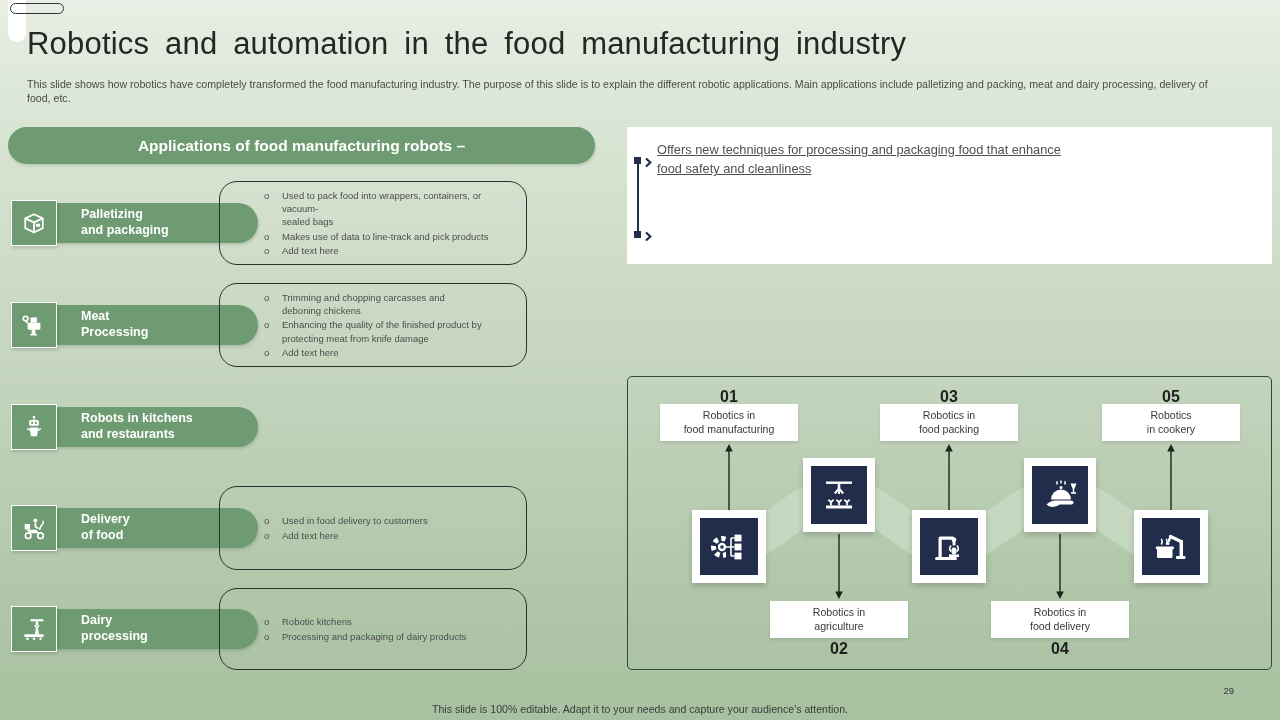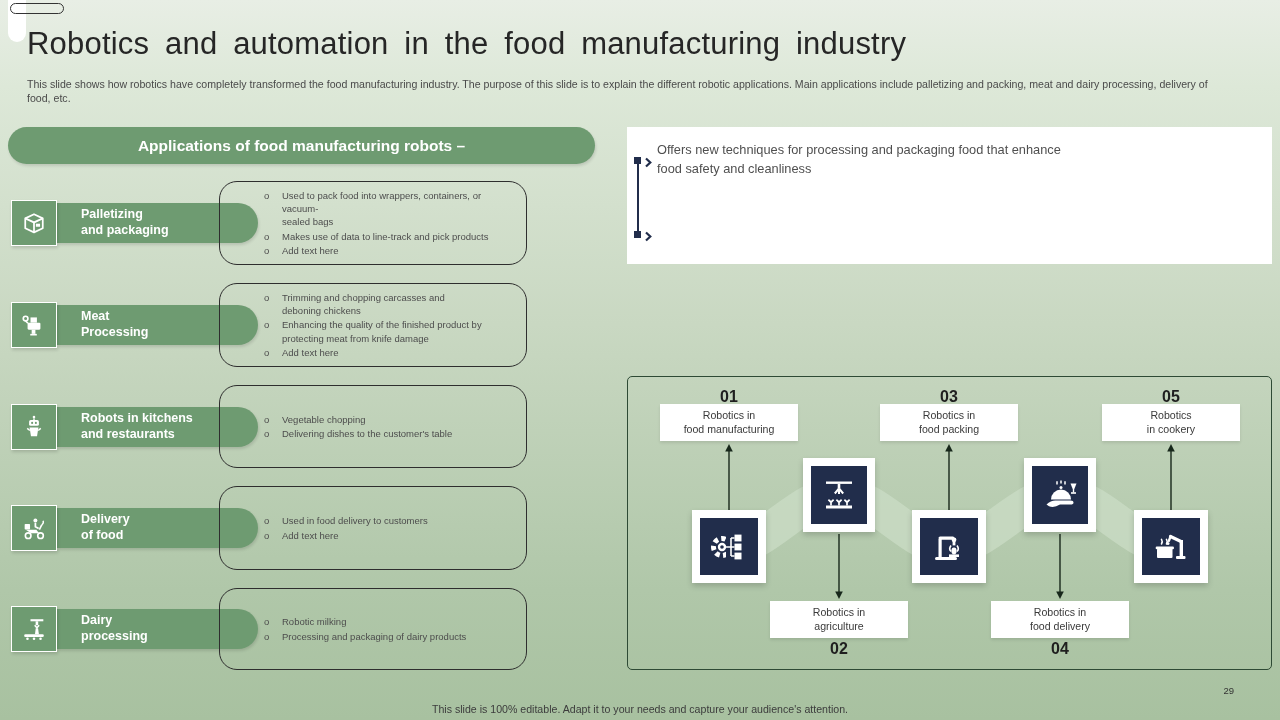--- a/index.html
+++ b/index.html
@@ -116,26 +116,20 @@
         <rect x="7.8" y="6" width="8.4" height="5" rx="1.4" fill="#fff"></rect>
         <circle cx="10.4" cy="8.5" r="0.9" fill="#6e9b71"></circle>
         <circle cx="13.6" cy="8.5" r="0.9" fill="#6e9b71"></circle>
         <path d="M8.2 12.5 H15.8 L14.6 20 H9.4 Z" fill="#fff"></path>
         <line x1="6.2" y1="13.2" x2="8.4" y2="15" stroke="#fff" stroke-width="1.3"></line>
         <line x1="17.8" y1="13.2" x2="15.6" y2="15" stroke="#fff" stroke-width="1.3"></line>
       </svg>
     </div>
     <div class="label-bar">Robots in kitchens
 and restaurants</div>
-    <div class="bullet-box">
-      <ul>
-        <li>Vegetable chopping</li>
-        <li>Delivering dishes to the customer's table</li>
-      </ul>
-    </div>
   </div>
 
   <div class="app-row" style="top:486px;height:84px;">
     <div class="icon-tile">
       <svg width="28" height="28" viewBox="0 0 24 24">
         <circle cx="7" cy="18.6" r="2.4" fill="none" stroke="#fff" stroke-width="1.4"></circle>
         <circle cx="17.6" cy="18.6" r="2.4" fill="none" stroke="#fff" stroke-width="1.4"></circle>
         <rect x="4" y="8.6" width="4.6" height="4.6" rx="0.6" fill="#fff"></rect>
         <path d="M5 13.4 H14 L16.4 16.4 H9.4 Z" fill="#fff"></path>
         <circle cx="13.2" cy="5.6" r="1.7" fill="#fff"></circle>
@@ -164,41 +158,41 @@
         <rect x="9" y="3.6" width="11" height="1.8" fill="#fff"></rect>
         <rect x="13.4" y="5.4" width="2.2" height="3.4" fill="#fff"></rect>
         <path d="M12.6 8.8 L14.5 11 L16.4 8.8" stroke="#fff" stroke-width="1.3" fill="none"></path>
         <path d="M13.5 11.4 h2 l0.7 5.2 h-3.4 Z" fill="#fff"></path>
       </svg>
     </div>
     <div class="label-bar">Dairy
 processing</div>
     <div class="bullet-box">
       <ul>
-        <li>Robotic milking</li>
+        <li>Robotic kitchens</li>
         <li>Processing and packaging of dairy products</li>
       </ul>
     </div>
   </div>
 
   <div class="kp-box">
     <span class="kp-sq" style="top:30px;"></span>
     <span class="kp-chev" style="top:27px;">
       <svg width="8" height="11">
           <path d="M2 1.5 L6.3 5.5 L2 9.5" stroke="#212d4b" stroke-width="2.2" fill="none"></path>
         </svg>
     </span>
     <div class="kp-line"></div>
     <span class="kp-sq" style="top:104px;"></span>
     <span class="kp-chev" style="top:101px;">
       <svg width="8" height="11">
           <path d="M2 1.5 L6.3 5.5 L2 9.5" stroke="#212d4b" stroke-width="2.2" fill="none"></path>
         </svg>
     </span>
-    <p class="kp-text" style="top:13px;">Offers new techniques for processing and packaging food that enhance
+    <p class="kp-text" style="top:13px;text-decoration:underline;">Offers new techniques for processing and packaging food that enhance
 food safety and cleanliness</p>
   </div>
 
 
   <div class="diagram">
     <svg class="ribbon" width="645" height="294">
       <path d="M101 170 C 140 170 170 118 211 118 S 282 170 321 170 S 392 118 432 118 S 504 170 543 170" fill="none" stroke="#cbdcc5" stroke-width="36" stroke-linecap="round" opacity="0.75"></path>
     </svg>
 
     <div class="dg-num" style="left:79px;top:11px;">01</div>

